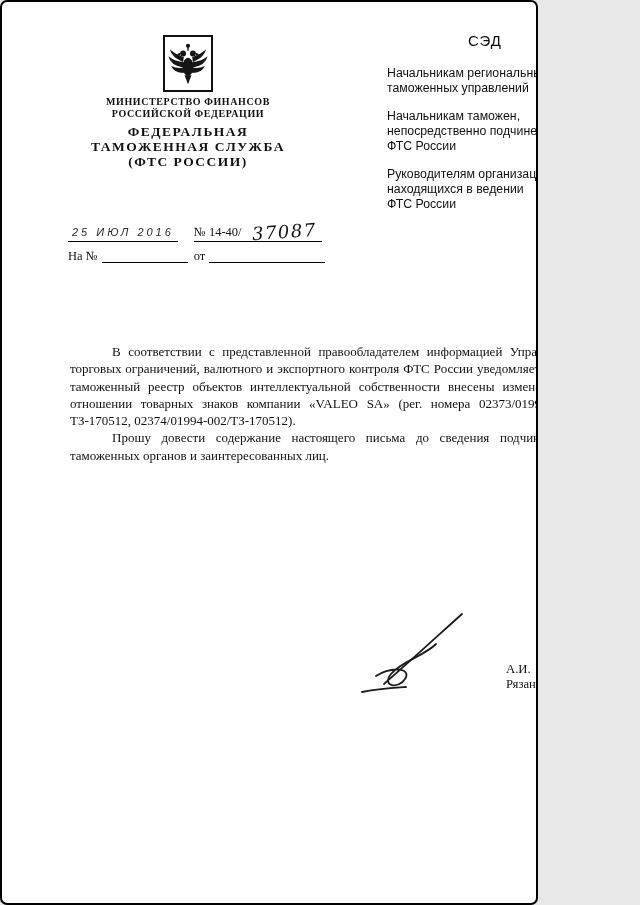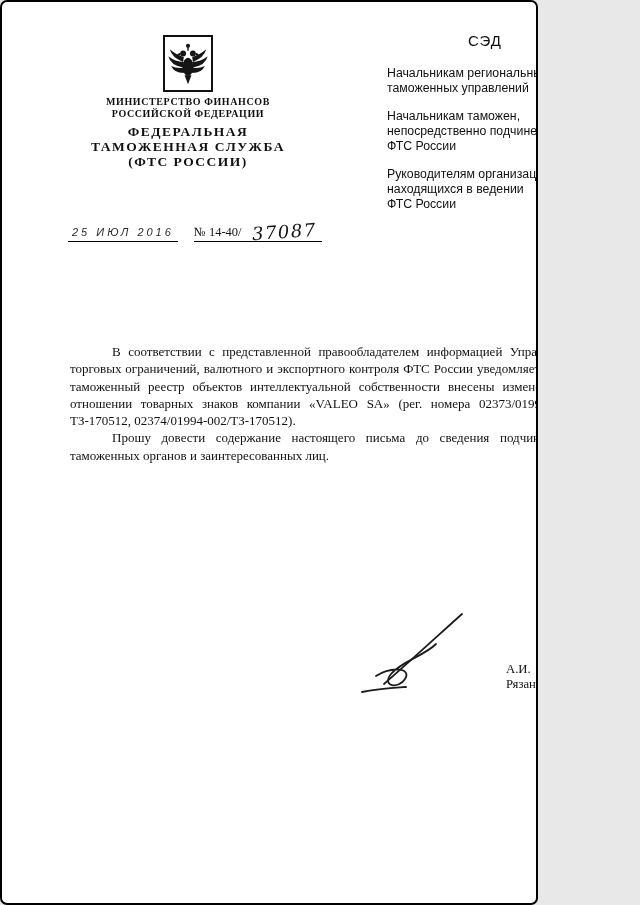--- a/index.html
+++ b/index.html
@@ -133,20 +133,26 @@
 (ФТС РОССИИ)</div>
 
   <div class="ref-line">
     <span class="date-box">25 ИЮЛ 2016</span>
     <span class="num-box">
       <span class="num-prefix">№ 14-40/</span>
       <span class="handwritten">37087</span>
     </span>
   </div>
 
+  <div class="reply-line">
+    <span>На №</span>
+    <span class="blank b1"></span>
+    <span>от</span>
+    <span class="blank b2"></span>
+  </div>
 
   <div class="addressees">
     <div class="addressee">Начальникам региональных
 таможенных управлений</div>
     <div class="addressee">Начальникам таможен,
 непосредственно подчиненных
 ФТС России</div>
     <div class="addressee">Руководителям организаций,
 находящихся в ведении
 ФТС России</div>

